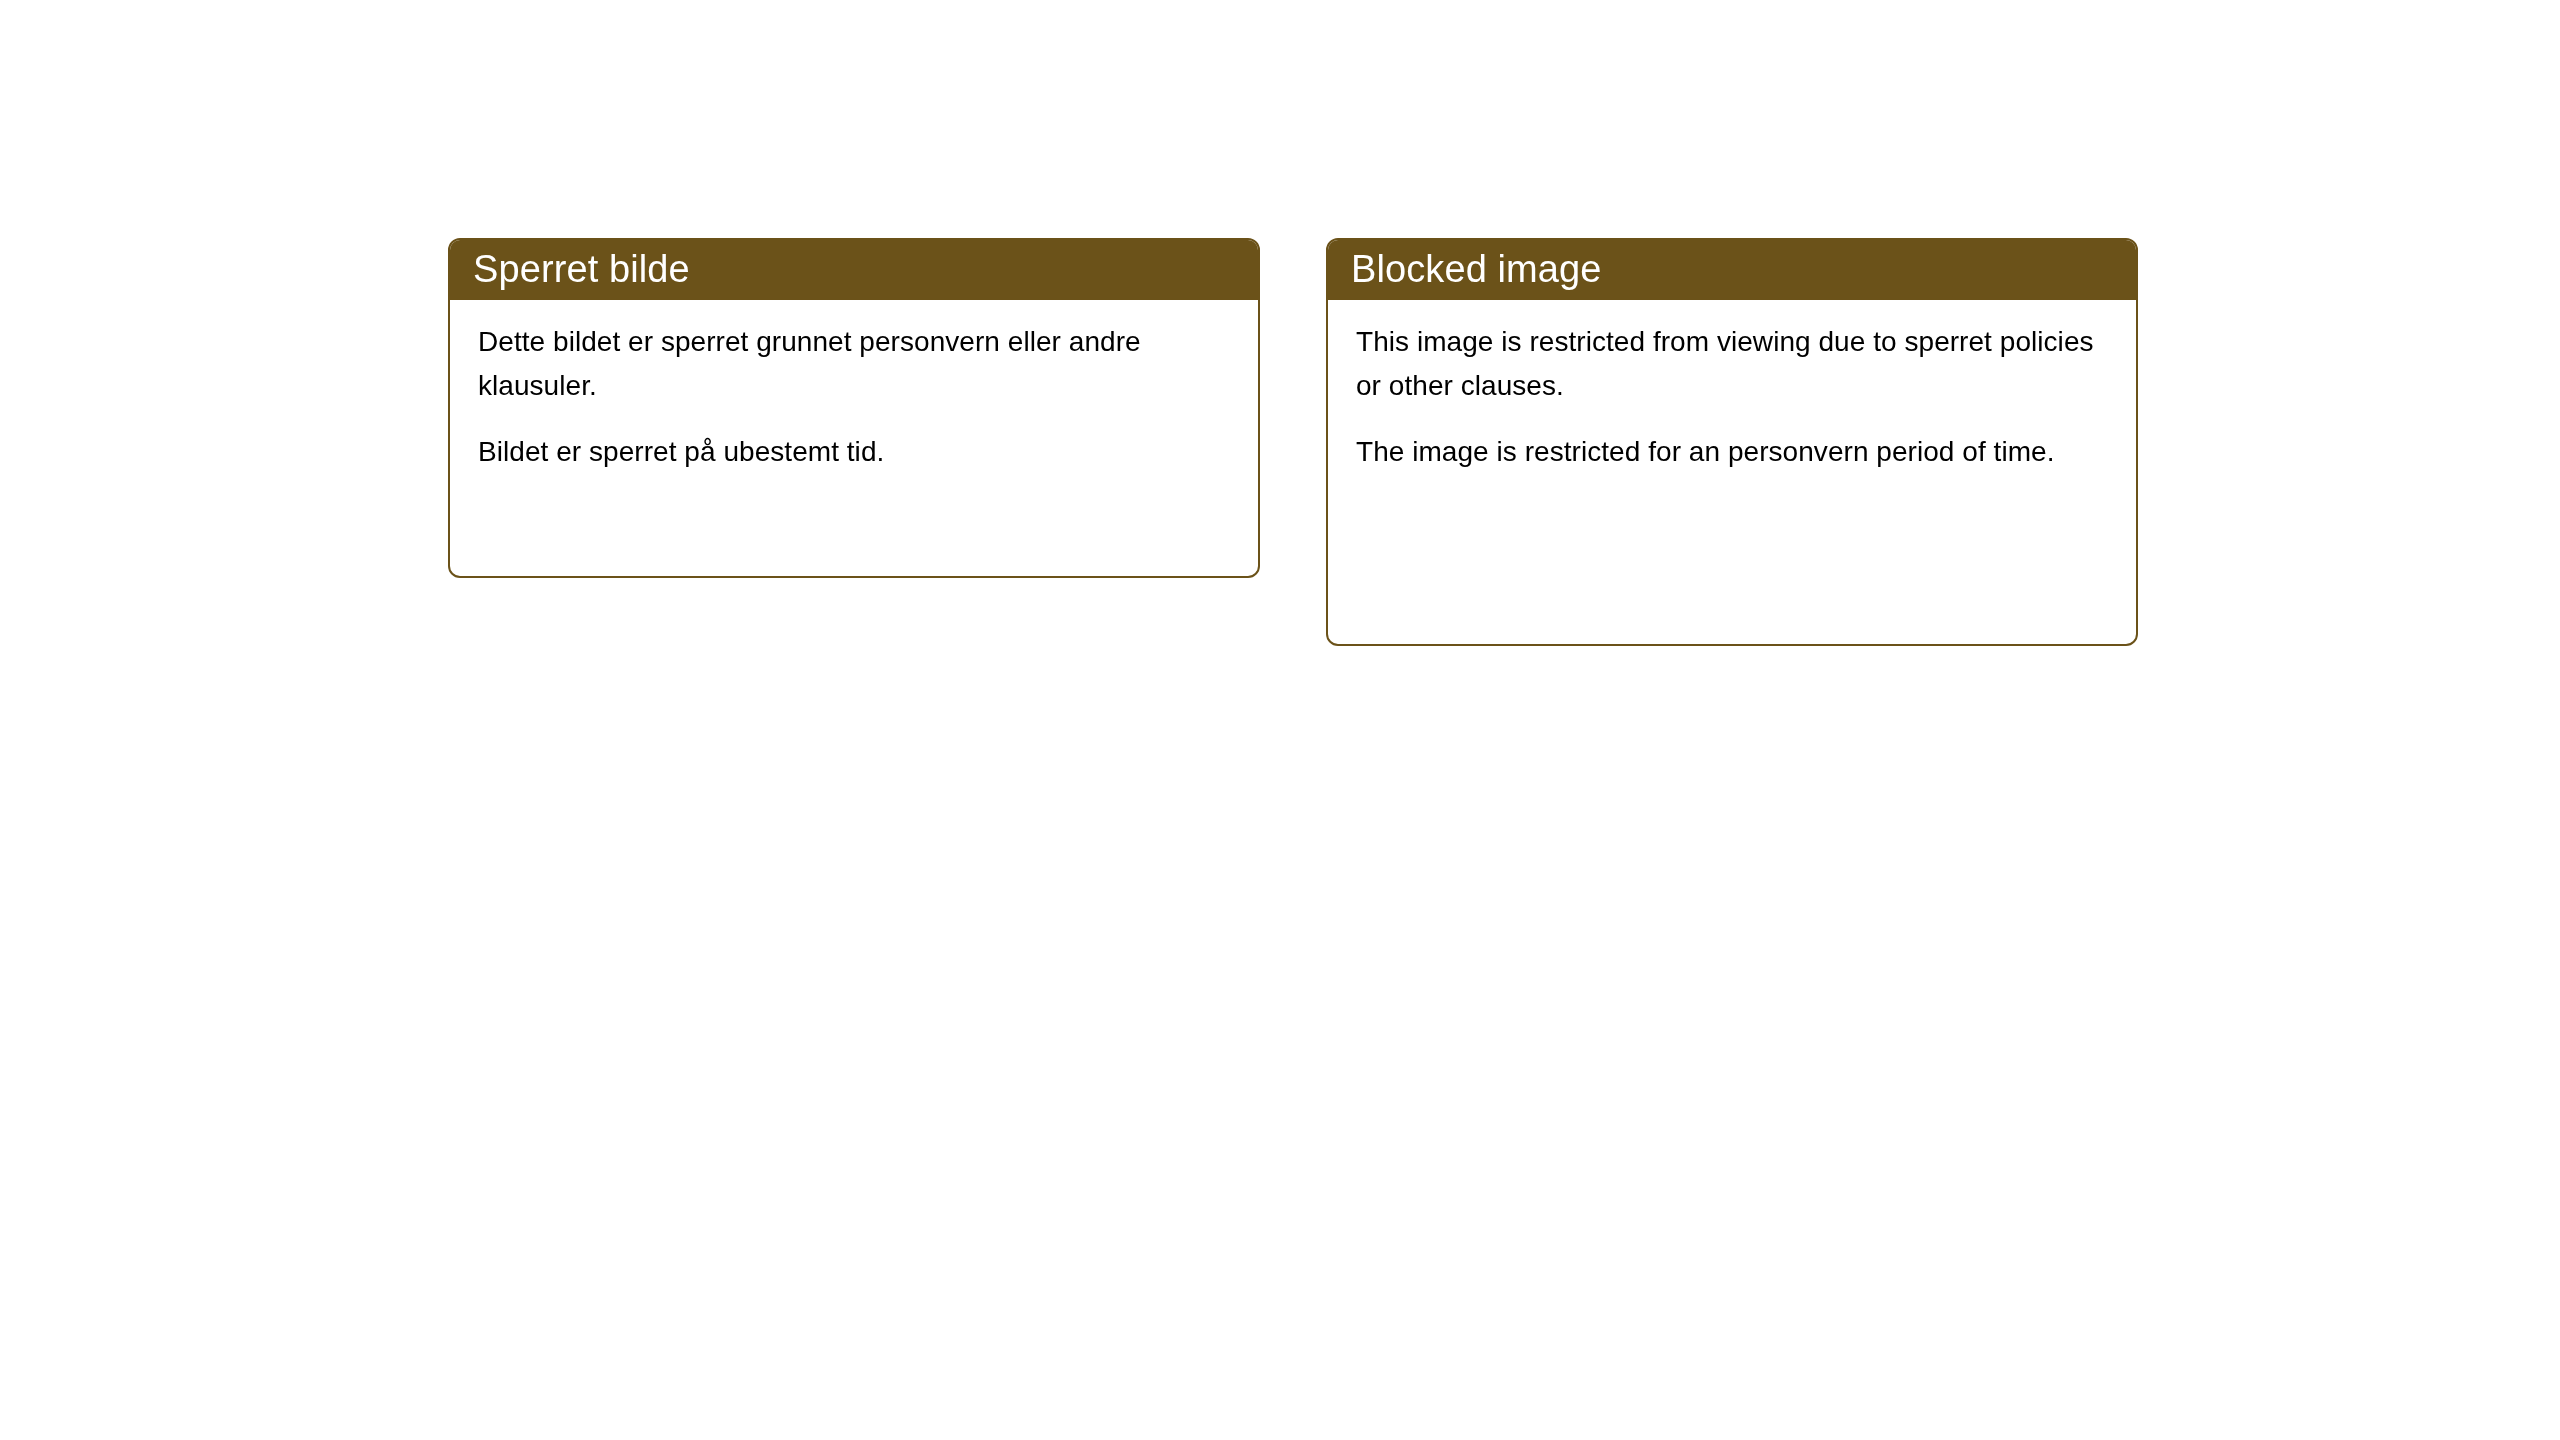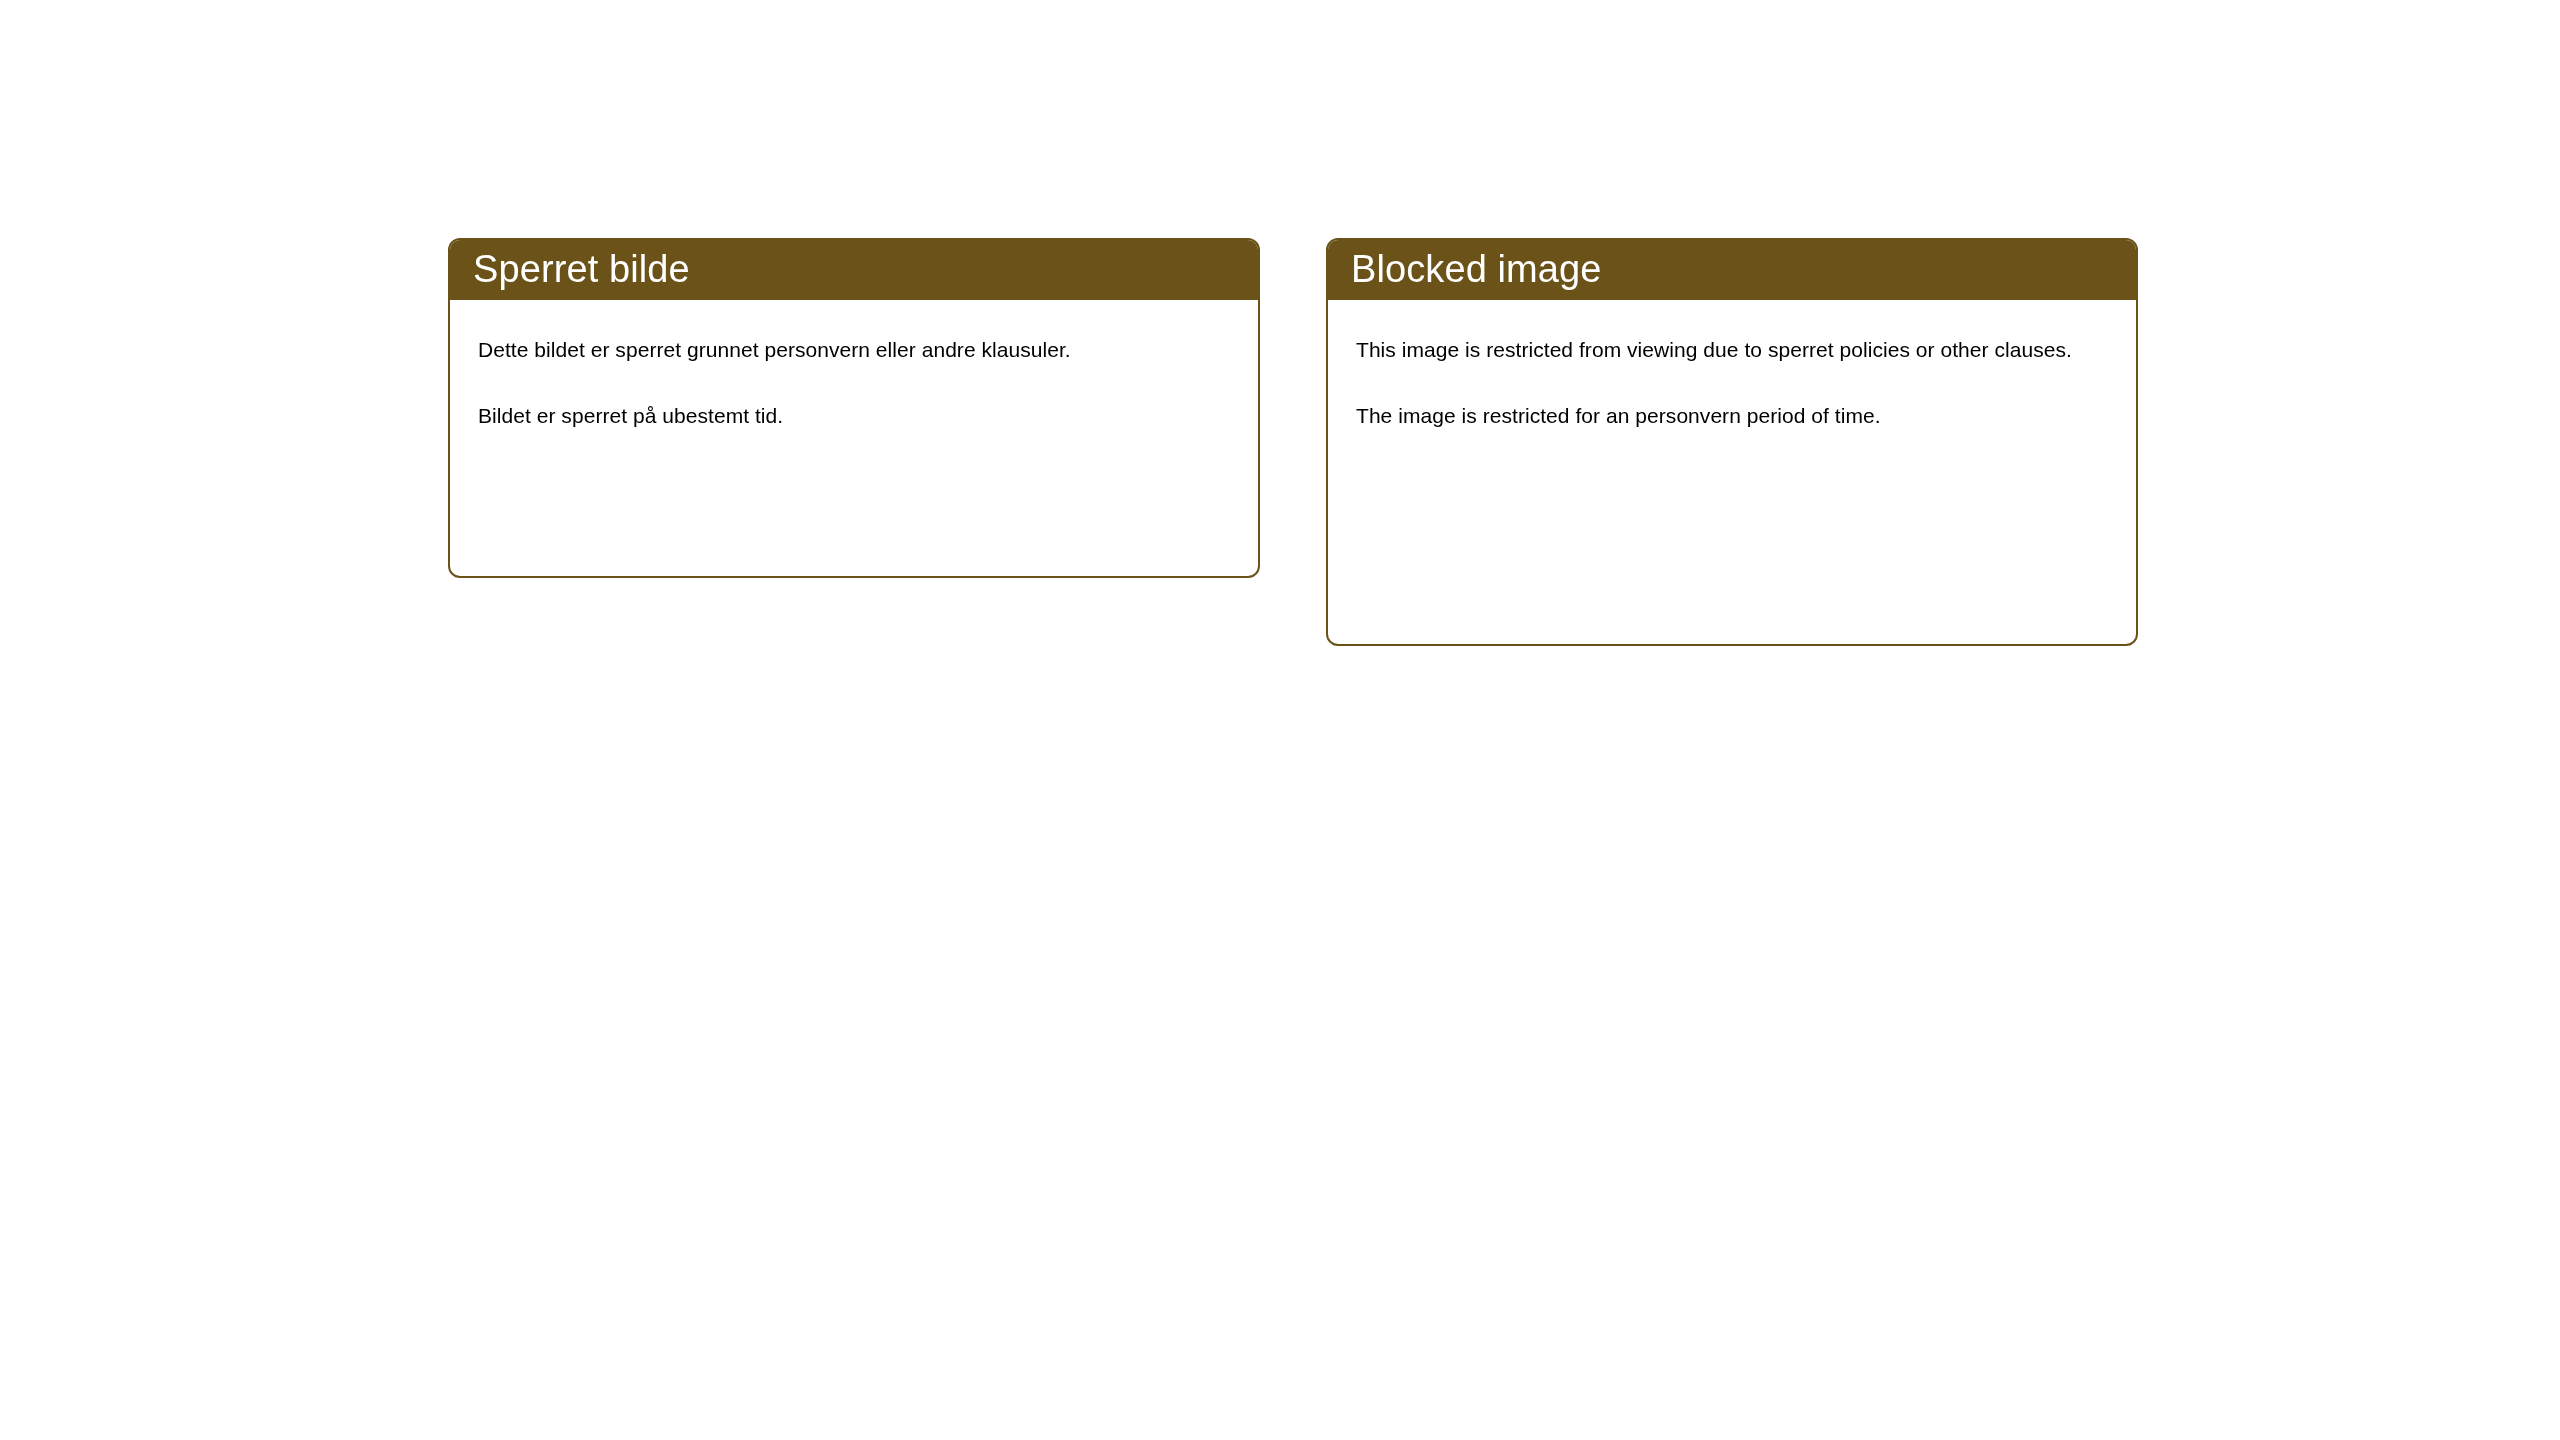--- a/index.html
+++ b/index.html
@@ -47,41 +47,41 @@
     height: 408px;
   }
 
   .card-header {
     box-sizing: border-box;
     height: 62px;
     background: #6b5219;
     display: flex;
     align-items: center;
     padding-left: 25px;
-    margin: -2px -2px 8px -2px;
+    margin: -2px -2px 0 -2px;
     border-top-left-radius: 12px;
     border-top-right-radius: 12px;
   }
 
   .card-title {
     color: #ffffff;
     font-size: 38px;
     font-weight: 400;
     line-height: 44px;
     letter-spacing: 0.1px;
     white-space: nowrap;
   }
 
   .card-body {
     padding: 20px 24px 0 28px;
   }
 
   .body-paragraph {
     color: #000000;
-    font-size: 21px;
+    font-size: 28px;
     line-height: 44px;
     font-weight: 400;
     margin: 0;
     letter-spacing: 0.05px;
   }
 
   .body-paragraph + .body-paragraph {
     margin-top: 22px;
   }
 </style>

